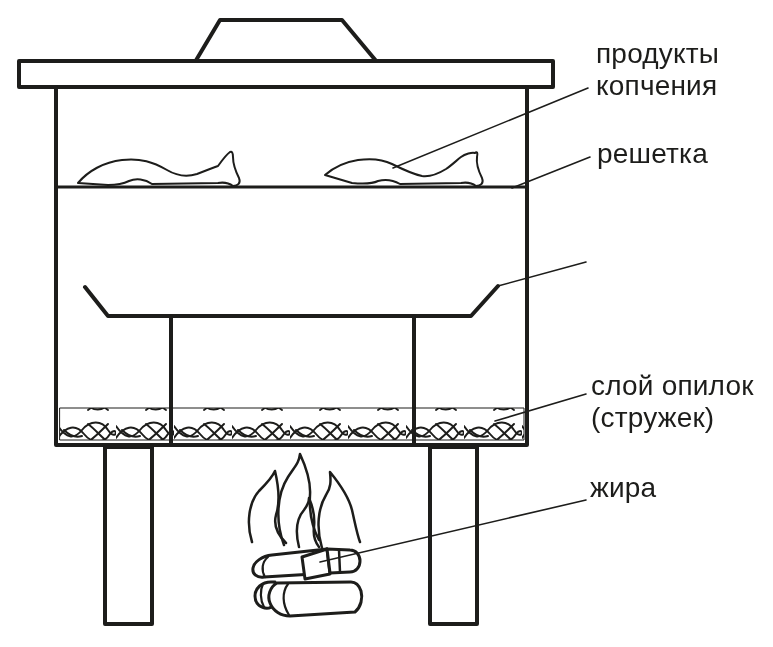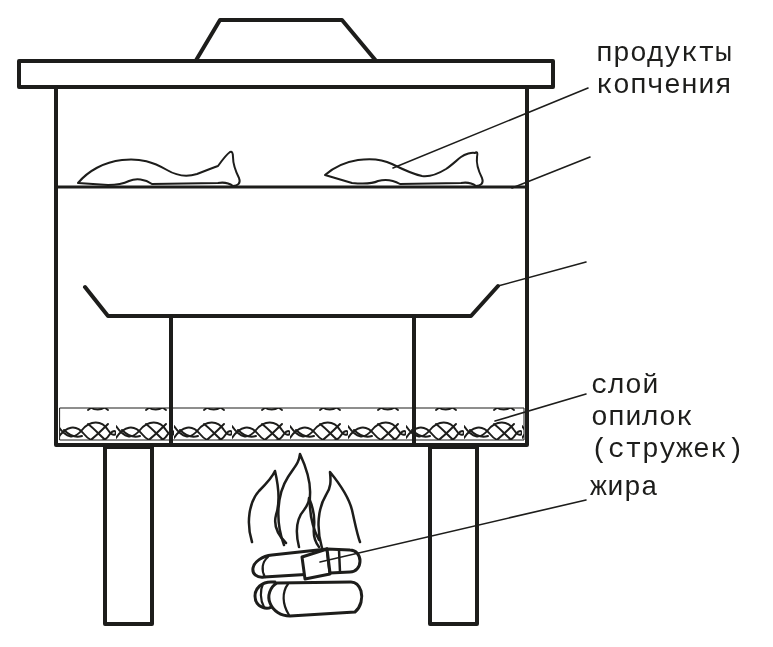--- a/index.html
+++ b/index.html
@@ -2,21 +2,21 @@
 <html style="--line: #1d1d1b; --bg: #ffffff;"><head>
 <meta charset="utf-8">
 <style>
   :root { --line: #1d1d1b; --bg: #ffffff; }
   html,body { margin:0; padding:0; background:#fff; }
   .stage {
     position: relative;
     width: 773px; height: 647px;
     background: var(--bg);
     overflow: hidden;
-    font-family: Liberation Mono, monospace;
+    font-family: Liberation Sans, sans-serif;
   }
   svg.art { position:absolute; left:0; top:0; color: var(--line); }
   svg.art * { stroke: currentColor; }
   .label {
     position: absolute;
     color: var(--line);
     font-size: 28px;
     line-height: 32px;
     white-space: pre-line;
     letter-spacing: 0.2px;
@@ -105,16 +105,17 @@
       <line x1="393" y1="168" x2="588" y2="88"></line>
       <line x1="512" y1="188" x2="590" y2="157"></line>
       <line x1="498" y1="286" x2="586" y2="262"></line>
       <line x1="495" y1="421" x2="586" y2="394"></line>
       <line x1="320" y1="562" x2="586" y2="500"></line>
     </g>
   </svg>
 
   <div class="label lbl-products">продукты
 копчения</div>
+  <div class="label lbl-grate">решетка</div>
   <div class="label lbl-sawdust">слой опилок
 (стружек)</div>
   <div class="label lbl-firebox">жира</div>
 </div>
 
 </body></html>

